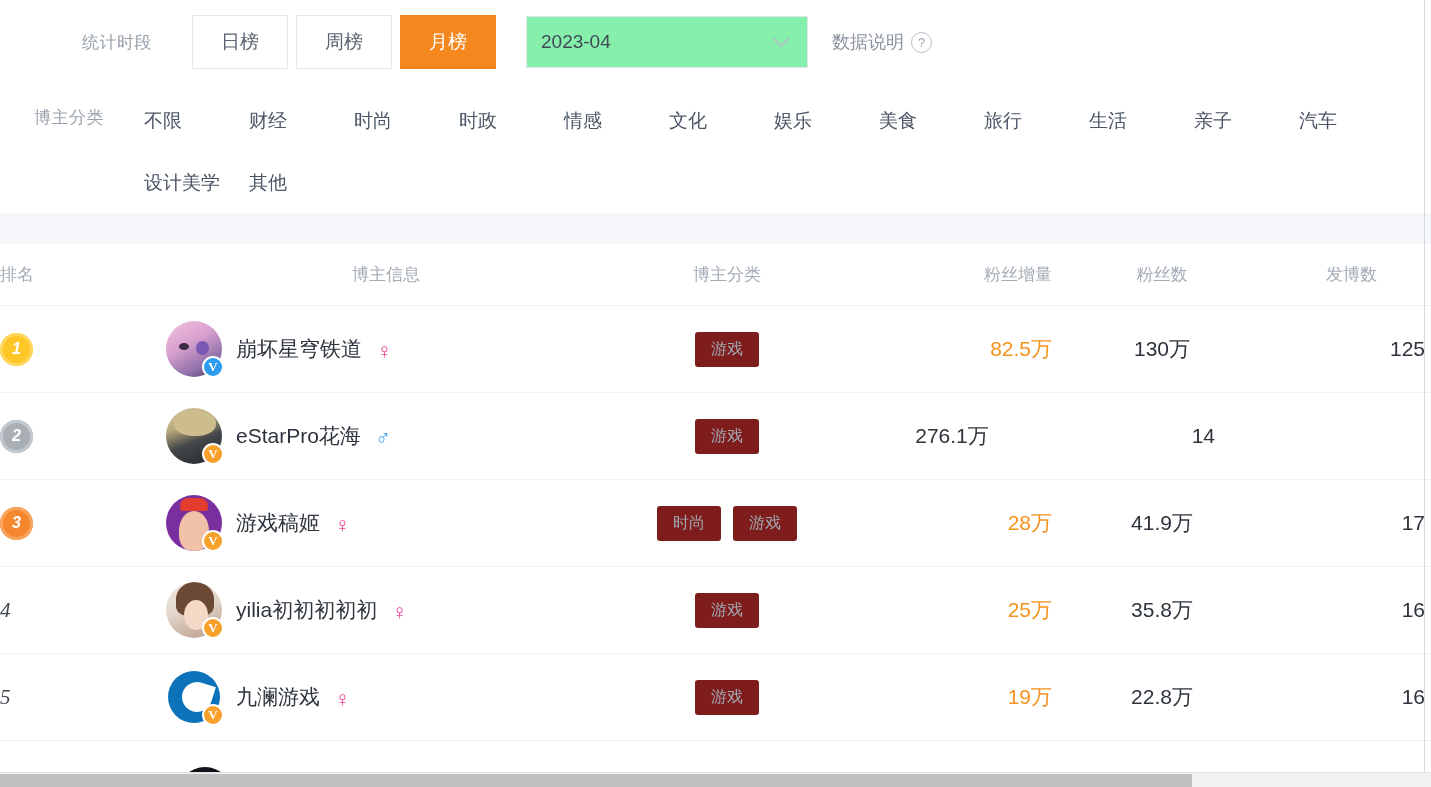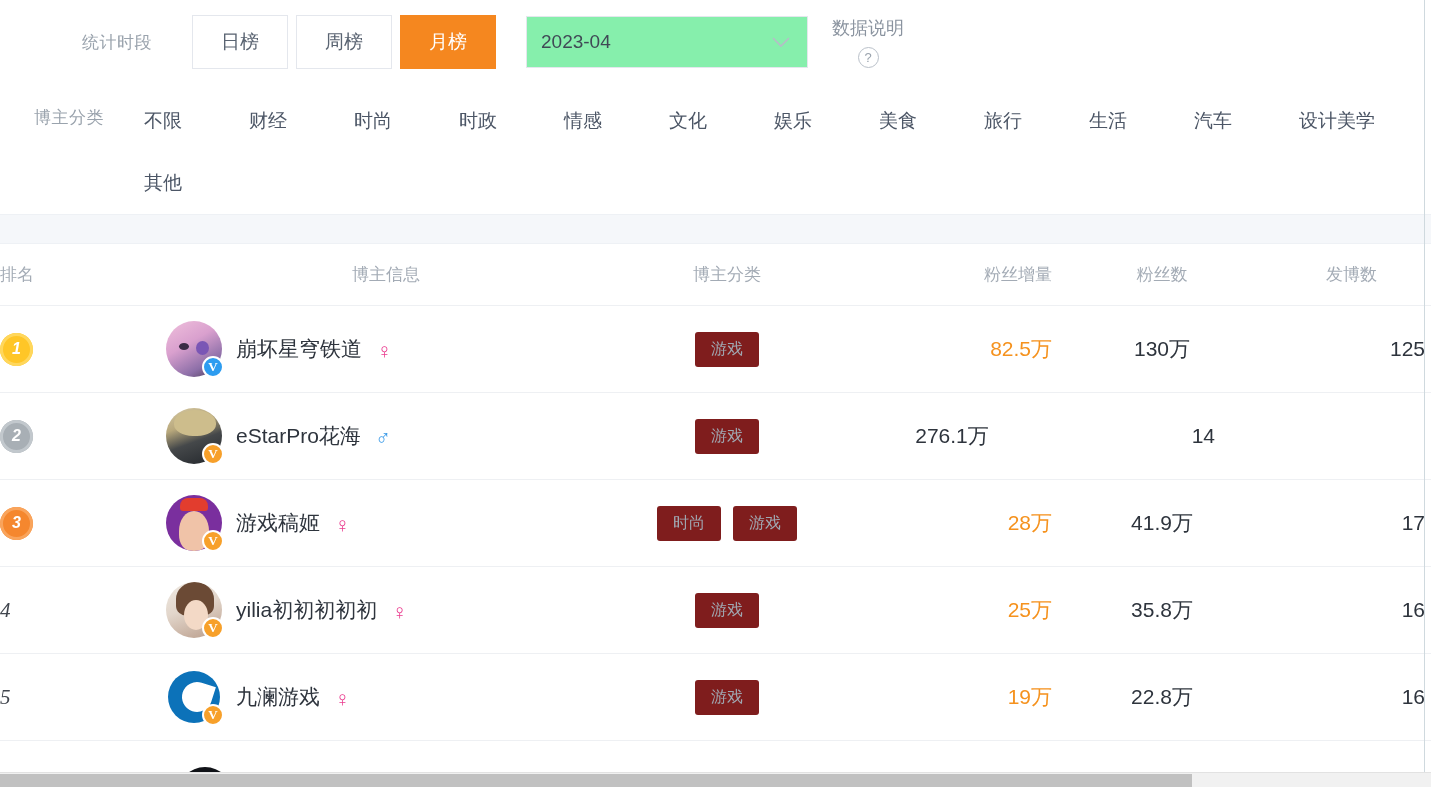--- a/index.html
+++ b/index.html
@@ -92,21 +92,20 @@
     line-height: 0;
   }
   .data-note {
     display: flex;
     align-items: center;
     gap: 7px;
     margin-left: 24px;
     color: #8a939f;
     font-size: 18px;
     cursor: pointer;
-    flex-direction: column;
   }
   .q-icon {
     display: inline-flex;
     align-items: center;
     justify-content: center;
     width: 19px;
     height: 19px;
     border: 1px solid #b9c0c9;
     border-radius: 50%;
     font-size: 13px;
@@ -366,20 +365,21 @@
         <div class="cat-item active">不限</div>
         <div class="cat-item">财经</div>
         <div class="cat-item">时尚</div>
         <div class="cat-item">时政</div>
         <div class="cat-item">情感</div>
         <div class="cat-item">文化</div>
         <div class="cat-item">娱乐</div>
         <div class="cat-item">美食</div>
         <div class="cat-item">旅行</div>
         <div class="cat-item">生活</div>
+        <div class="cat-item">亲子</div>
         <div class="cat-item">汽车</div>
         <div class="cat-item">设计美学</div>
         <div class="cat-item">其他</div>
       </div>
     </div>
   </div>
 
   <div class="band"></div>
 
   <div class="table">

